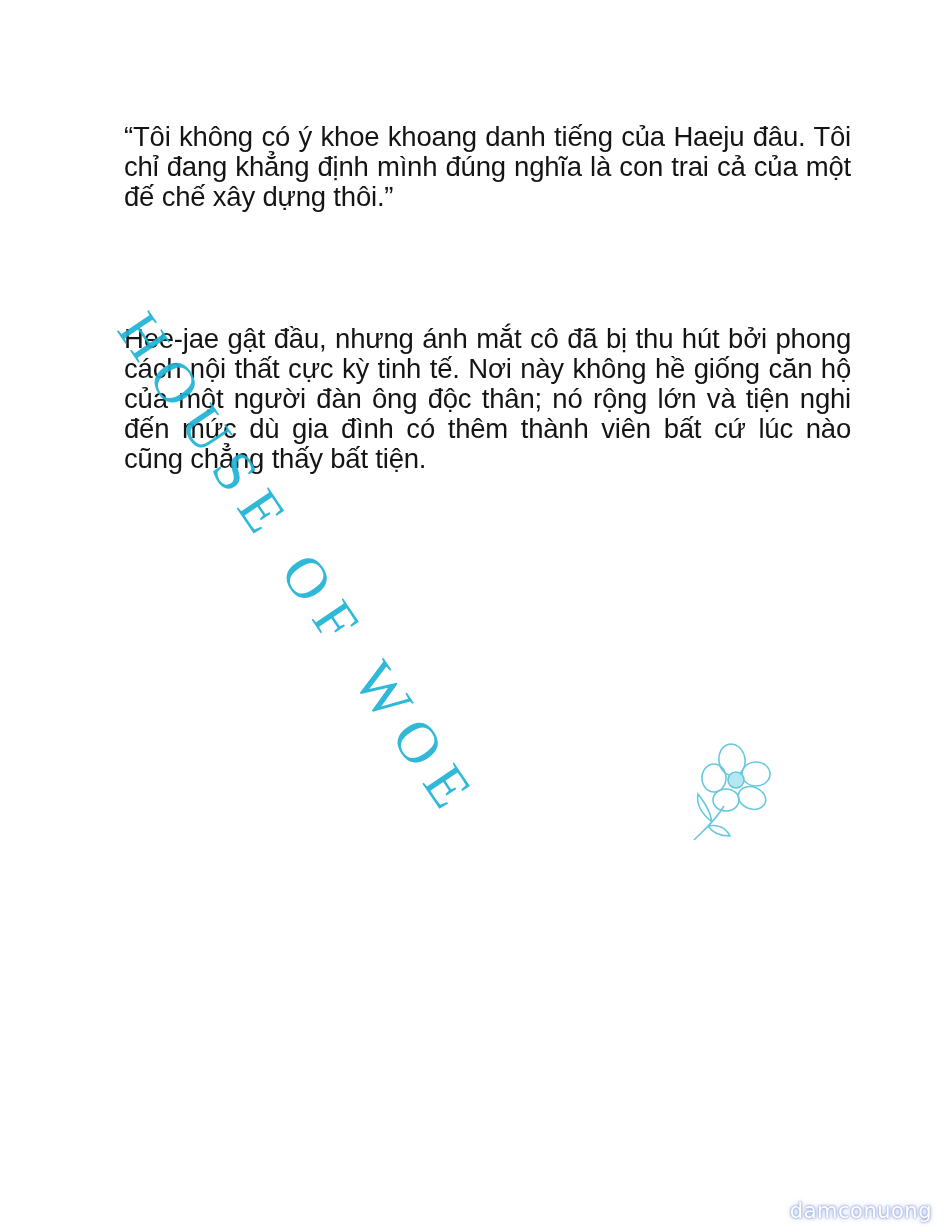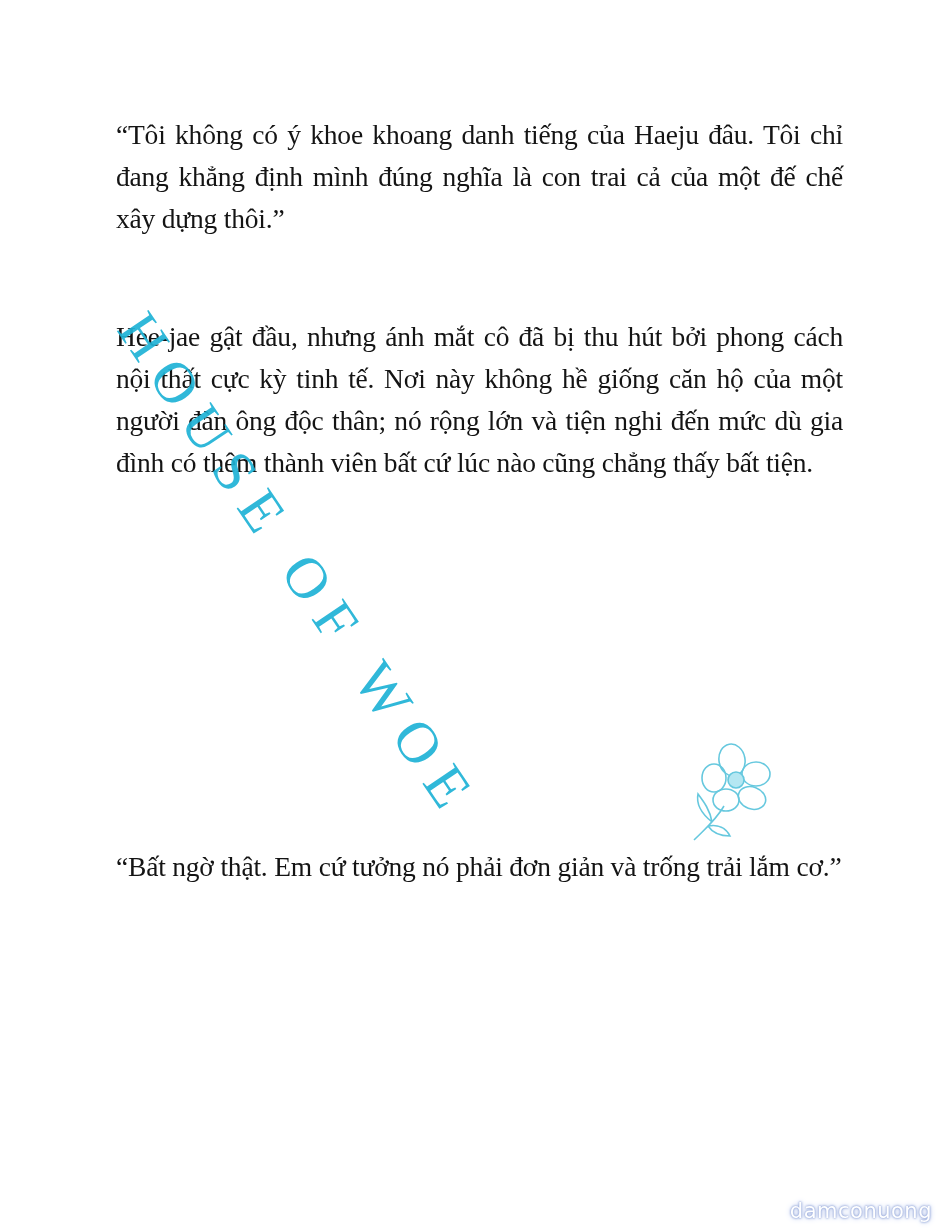--- a/index.html
+++ b/index.html
@@ -3,23 +3,23 @@
 <meta charset="utf-8">
 <style>
   html, body { margin: 0; padding: 0; }
   body {
     width: 950px; height: 1229px; background: #ffffff; position: relative; overflow: hidden;
     font-family: "Liberation Serif", "DejaVu Serif", serif;
   }
   .page { position: absolute; left: 0; top: 0; width: 950px; height: 1229px; }
   .para {
     position: absolute; left: 112px; width: 727px;
-    font-size: 27.5px; line-height: 42px; color: #141414;
-    text-align: justify; margin: 4px;
-    font-family: Liberation Serif, serif;
+    font-size: 27.5px; line-height: 30px; color: #141414;
+    text-align: justify; margin: 12px;
+    font-family: Liberation Sans, sans-serif;
     letter-spacing: -0.2px;
   }
   .watermark {
     position: absolute; left: 160px; top: 300px;
     transform-origin: 0 0; transform: rotate(56deg);
     color: #1fb3d6; font-family: "Liberation Serif", serif;
     font-size: 58px; letter-spacing: 14px; white-space: nowrap;
     opacity: 0.92; pointer-events: none;
   }
   .flower { position: absolute; left: 672px; top: 740px; width: 110px; height: 110px; opacity: 0.85; }
@@ -29,21 +29,20 @@
     text-shadow: 0 0 3px #8fa4d8, 0 0 6px #b8c6ee, 0 0 2px #7f95d0;
     letter-spacing: 0.5px;
   }
 </style>
 </head>
 <body>
 
 <div class="page">
   <p class="para" style="top:110px;">“Tôi không có ý khoe khoang danh tiếng của Haeju đâu. Tôi chỉ đang khẳng định mình đúng nghĩa là con trai cả của một đế chế xây dựng thôi.”</p>
   <p class="para" style="top:312px;">Hee-jae gật đầu, nhưng ánh mắt cô đã bị thu hút bởi phong cách nội thất cực kỳ tinh tế. Nơi này không hề giống căn hộ của một người đàn ông độc thân; nó rộng lớn và tiện nghi đến mức dù gia đình có thêm thành viên bất cứ lúc nào cũng chẳng thấy bất tiện.</p>
-  <p class="para" style="top:842px;">“Bất ngờ thật. Em cứ tưởng nó phải đơn giản và trống trải lắm cơ.”</p>
 
   <div class="watermark">HOUSE OF WOE</div>
 
   <svg class="flower" viewBox="0 0 110 110">
     <g fill="none" stroke="#4cbfd9" stroke-width="1.6">
       <ellipse cx="60" cy="20" rx="13" ry="16" transform="rotate(-10 60 20)"></ellipse>
       <ellipse cx="84" cy="34" rx="14" ry="12"></ellipse>
       <ellipse cx="80" cy="58" rx="14" ry="11" transform="rotate(20 80 58)"></ellipse>
       <ellipse cx="54" cy="60" rx="13" ry="11"></ellipse>
       <ellipse cx="42" cy="38" rx="12" ry="14"></ellipse>

